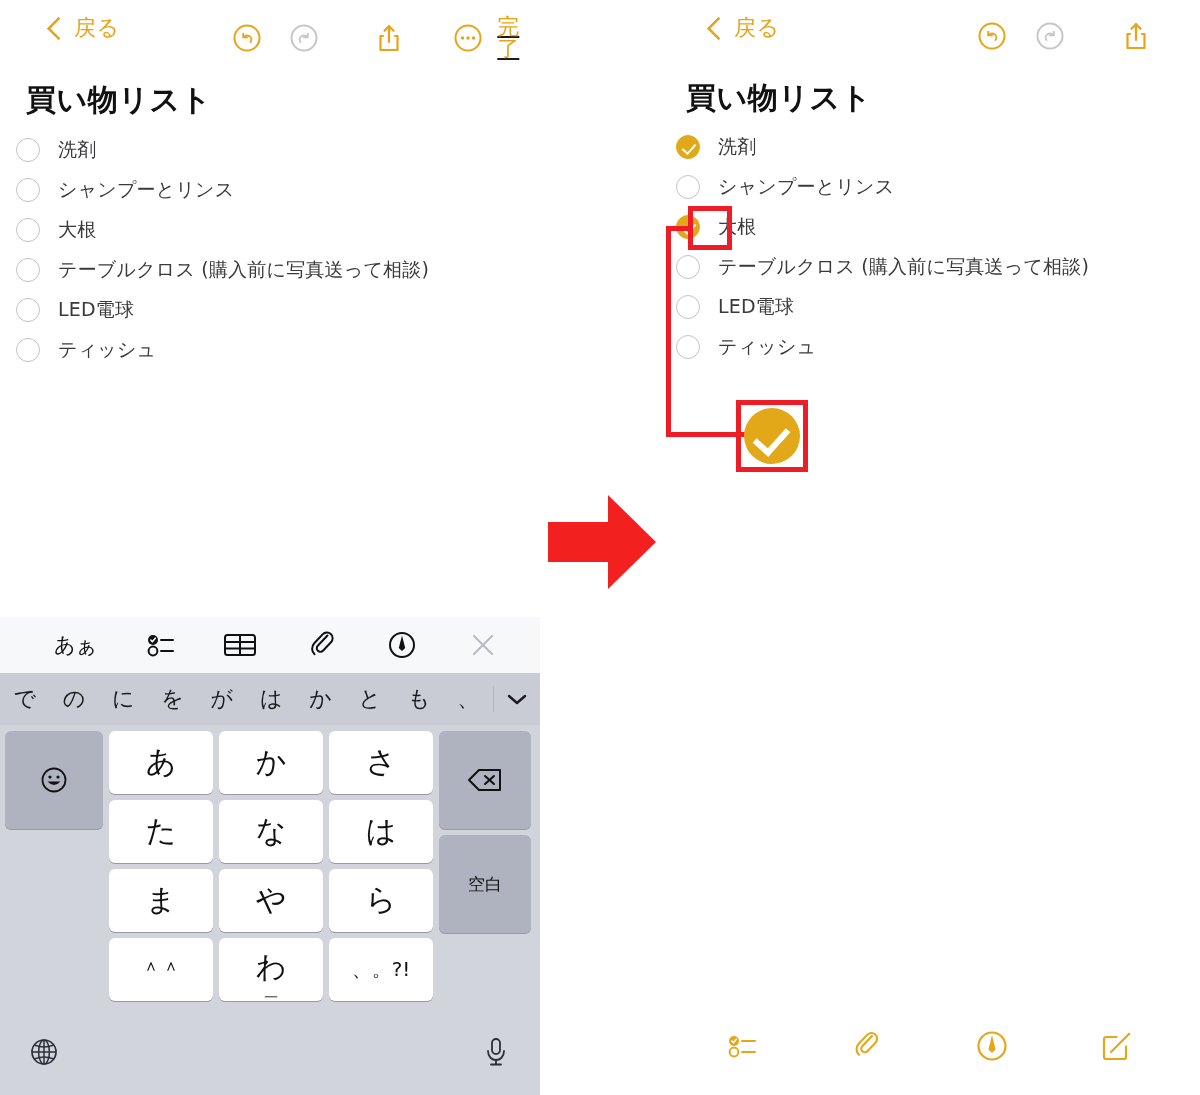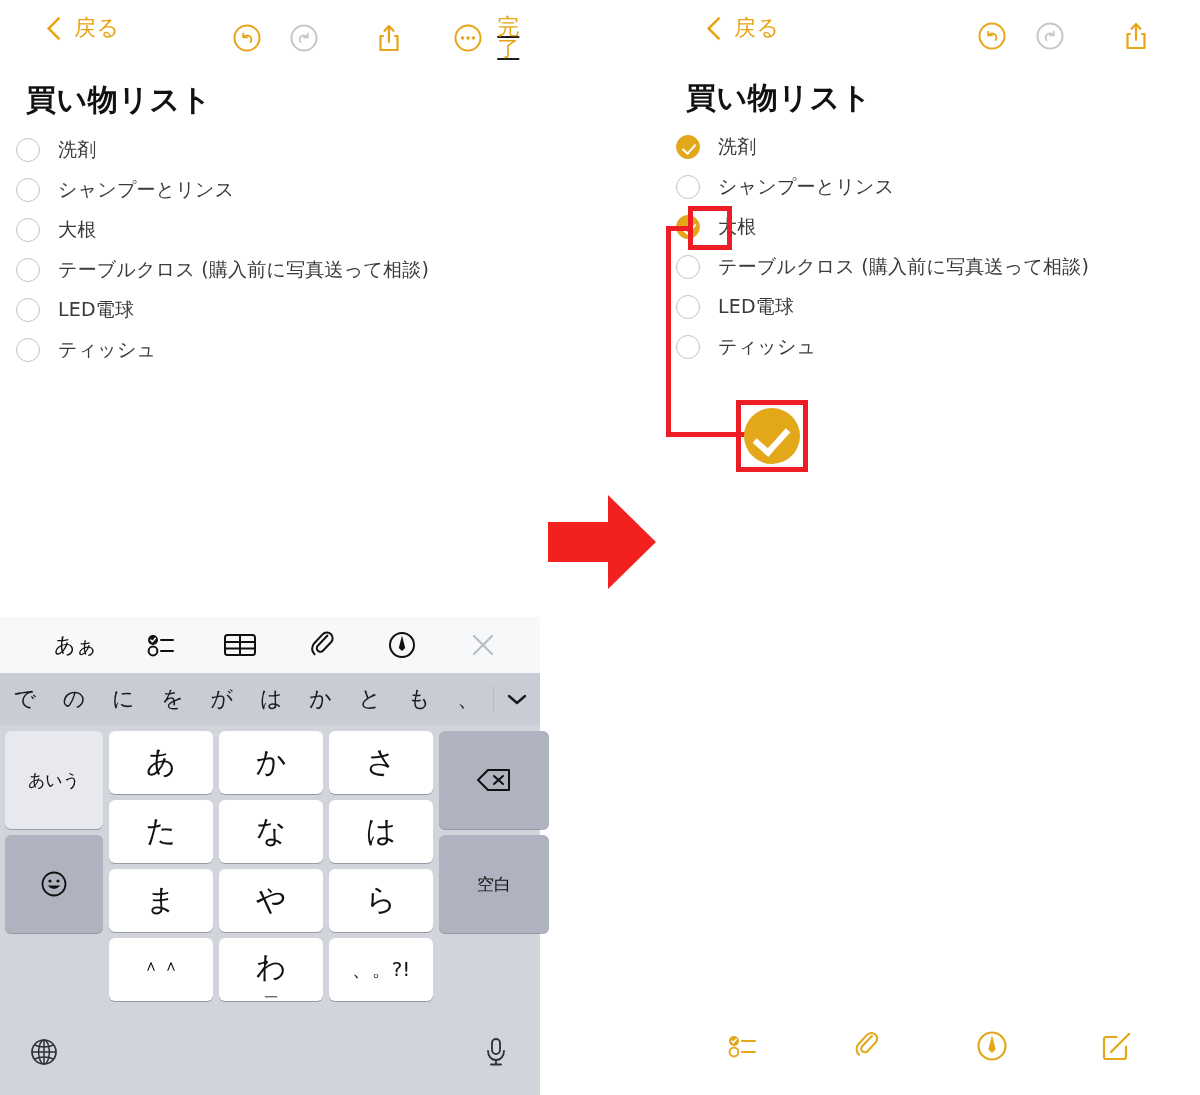--- a/index.html
+++ b/index.html
@@ -257,21 +257,21 @@
     font-family: "DejaVu Sans", sans-serif;
     box-shadow: 0 1px 0 rgba(80,85,100,0.45);
     position: relative;
     box-sizing: border-box;
   }
   .key.white  { background: #ffffff; color: #111; }
   .key.gray   { background: #aeb3bf; color: #111; }
   .key.light  { background: #e7e9ef; color: #111; }
   .key-k1 { width: 98px; flex: 0 0 98px; }
   .key-k2 { width: 104px; flex: 0 0 104px; }
-  .key-k3 { width: 110px; flex: 0 0 98px; }
+  .key-k3 { width: 92px; flex: 0 0 98px; }
   .key-big { font-size: 30px; }
   .key-mid { font-size: 20px; }
   .key-sm  { font-size: 17px; }
   .key-tall { height: 132px; }
 
   .kb-grid {
     display: flex;
     gap: 6px;
   }
   .kb-left-col, .kb-mid-col, .kb-right-col {
@@ -437,21 +437,20 @@
         <svg width="24" height="16" viewBox="0 0 24 16">
           <path d="M4 5 L12 12 L20 5" fill="none" stroke="#1b1b1d" stroke-width="2.4" stroke-linecap="round" stroke-linejoin="round"></path>
         </svg>
       </div>
     </div>
 
     <div class="kb-keys">
       <div class="kb-grid">
 
         <div class="kb-left-col">
-          <div class="key light key-k1 key-sm" style="height:63px;">あいう</div>
           <div class="key gray key-k1" style="height:63px;">
             <svg width="26" height="26" viewBox="0 0 26 26">
               <circle cx="13" cy="13" r="11.5" fill="none" stroke="#111" stroke-width="1.8"></circle>
               <circle cx="9" cy="10" r="1.6" fill="#111"></circle>
               <circle cx="17" cy="10" r="1.6" fill="#111"></circle>
               <path d="M6.5 14.5 Q13 21.5 19.5 14.5 Z" fill="#111"></path>
             </svg>
           </div>
         </div>
 

